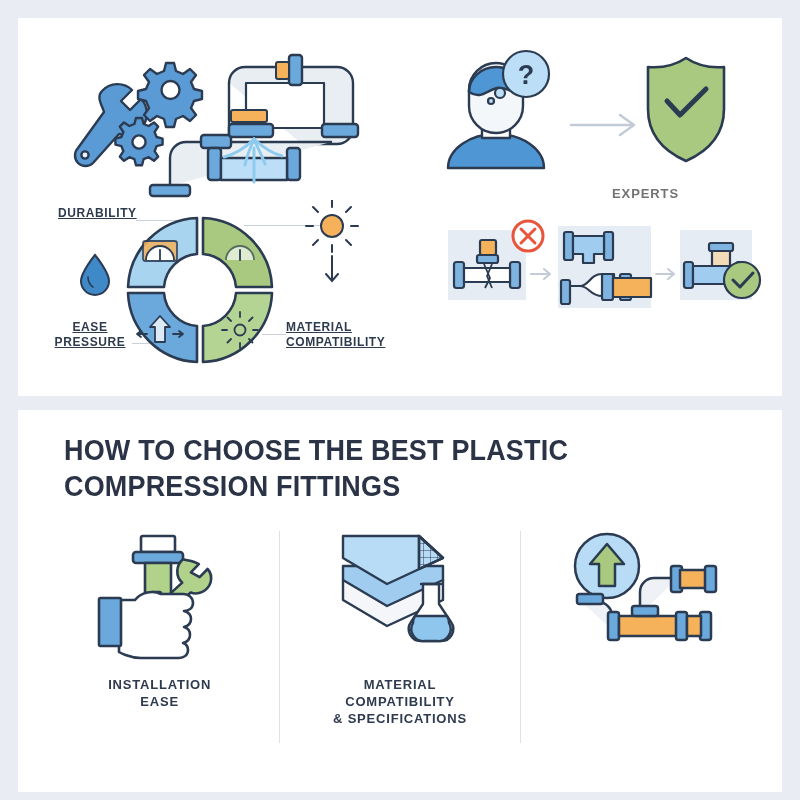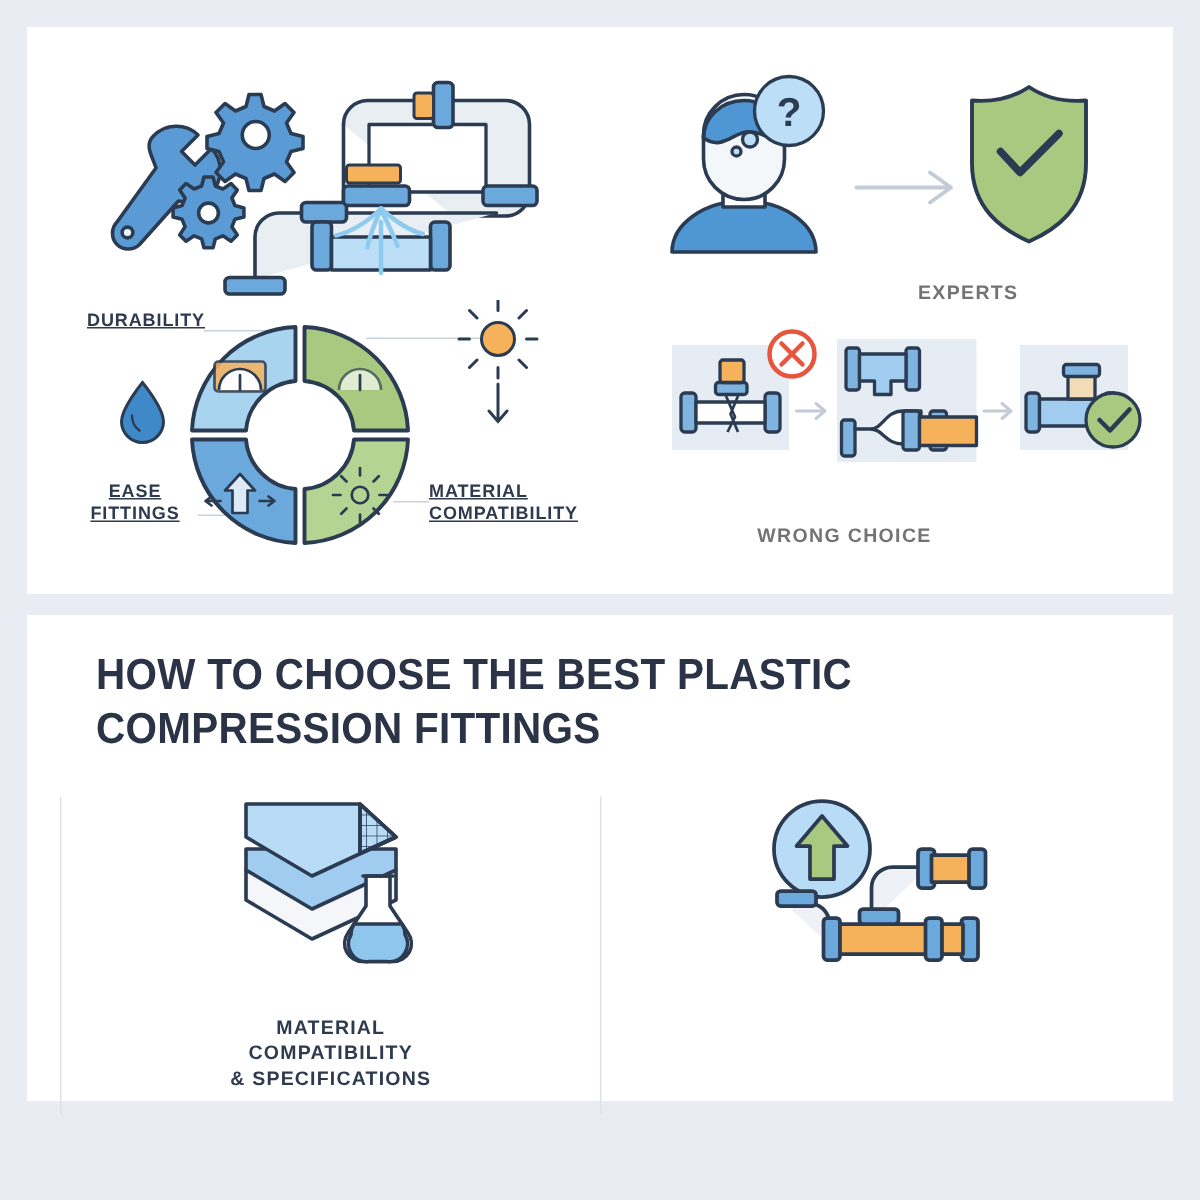--- a/index.html
+++ b/index.html
@@ -7,21 +7,21 @@
   body{
     width:800px;height:800px;
     background:#e9ecf2;
     font-family:"Liberation Sans", sans-serif;
     overflow:hidden;
   }
   .page{position:relative;width:800px;height:800px;box-sizing:border-box;padding:18px;}
 
   .panel{background:#ffffff;position:relative;box-sizing:border-box;}
   .panel-top{height:378px;width:764px;}
-  .panel-bottom{height:324px;width:764px;margin-top:14px;}
+  .panel-bottom{height:382px;width:764px;margin-top:14px;}
 
   
   .top-grid{position:absolute;inset:0;}
   .cell{position:absolute;}
 
   .hero-pipes{left:40px;top:18px;width:320px;height:175px;}
   .donut-block{left:30px;top:182px;width:340px;height:180px;}
   .experts-block{left:420px;top:20px;width:320px;height:175px;}
   .wrong-block{left:400px;top:200px;width:350px;height:165px;}
 
@@ -110,21 +110,21 @@
         </svg>
       </div>
 
       <div class="cell donut-block">
 
         <div class="dlabel dl-dur">DURABILITY</div>
         <div class="leader" style="left:88px;top:20px;width:52px;"></div>
 
         <div class="dlabel dl-high">
           <div>EASE</div>
-          <div>FITTINGS</div>
+          <div>PRESSURE</div>
         </div>
         <div class="leader" style="left:84px;top:143px;width:38px;"></div>
 
         <div class="dlabel dl-mat">
           <div>MATERIAL</div>
           <div>COMPATIBILITY</div>
         </div>
         <div class="leader" style="left:214px;top:134px;width:24px;"></div>
 
         <div class="leader" style="left:196px;top:25px;width:78px;"></div>
@@ -261,32 +261,54 @@
               <rect x="294" y="32" width="18" height="16" fill="#f2dcb8"></rect>
               <rect x="291" y="25" width="24" height="8" rx="2" fill="#7fb3e0"></rect>
               <rect x="318" y="44" width="9" height="26" rx="2.5" fill="#7fb3e0"></rect>
             </g>
             <g stroke="#2b3b52" stroke-width="2.2">
               <circle cx="324" cy="62" r="18" fill="#a8c97f"></circle>
               <path d="M315 62 l7 7 13 -14" fill="none" stroke-width="3" stroke-linecap="round" stroke-linejoin="round"></path>
             </g>
           </g>
         </svg>
-        <div class="cap" style="margin-top:6px;padding-right:60px;">WRONG CHOICE</div>
       </div>
 
     </div>
   </div>
 
   <div class="panel panel-bottom">
 
     <div class="title">HOW TO CHOOSE THE BEST PLASTIC COMPRESSION FITTINGS</div>
 
     <div class="cols">
 
+      <div class="col">
+        <div class="art">
+          <svg viewBox="0 0 150 140" width="150" height="140">
+            <g stroke="#2b3b52" stroke-width="2.6" stroke-linejoin="round" stroke-linecap="round">
+
+              <rect x="56" y="14" width="34" height="16" rx="2" fill="#ffffff"></rect>
+              <rect x="48" y="30" width="50" height="11" rx="3" fill="#6ba8dc"></rect>
+              <path d="M60 41 h26 v40 h-26 Z" fill="#b0d28a"></path>
+
+              <path d="M96 46 c-8 5 -10 16 -4 23 l-32 22 c-3 2 -4 6 -2 9 2 3 6 4 9 2 l32 -22 c7 4 17 1 21 -7 2 -5 2 -10 -1 -14 l-9 7 -8 -6 9 -7 c-4 -4 -10 -5 -15 -7 Z" fill="#b0d28a" transform="translate(4,-8) rotate(-8 90 60)"></path>
+
+              <rect x="66" y="70" width="10" height="24" rx="1.5" fill="#ffffff"></rect>
+
+              <path d="M34 78 h16 c6 -8 18 -10 26 -6 h22 c6 0 10 4 10 9 0 5 -4 8 -9 8 4 1 7 4 7 8 0 4 -3 7 -7 8 4 1 6 4 6 8 0 4 -3 7 -7 8 3 1 5 4 5 7 0 5 -4 8 -9 8 H56 c-12 0 -22 -6 -22 -6 Z" fill="#ffffff"></path>
+              <rect x="14" y="76" width="22" height="48" rx="1.5" fill="#6ba8dc"></rect>
+            </g>
+          </svg>
+        </div>
+        <div class="lbl">
+          <div>INSTALLATION</div>
+          <div>EASE</div>
+        </div>
+      </div>
 
       <div class="vdiv"></div>
 
       <div class="col">
         <div class="art">
           <svg viewBox="0 0 150 140" width="150" height="140">
             <defs>
               <pattern id="grid" width="7" height="7" patternUnits="userSpaceOnUse">
                 <path d="M7 0 L0 0 0 7" fill="none" stroke="#2b3b52" stroke-width="1"></path>
               </pattern>

